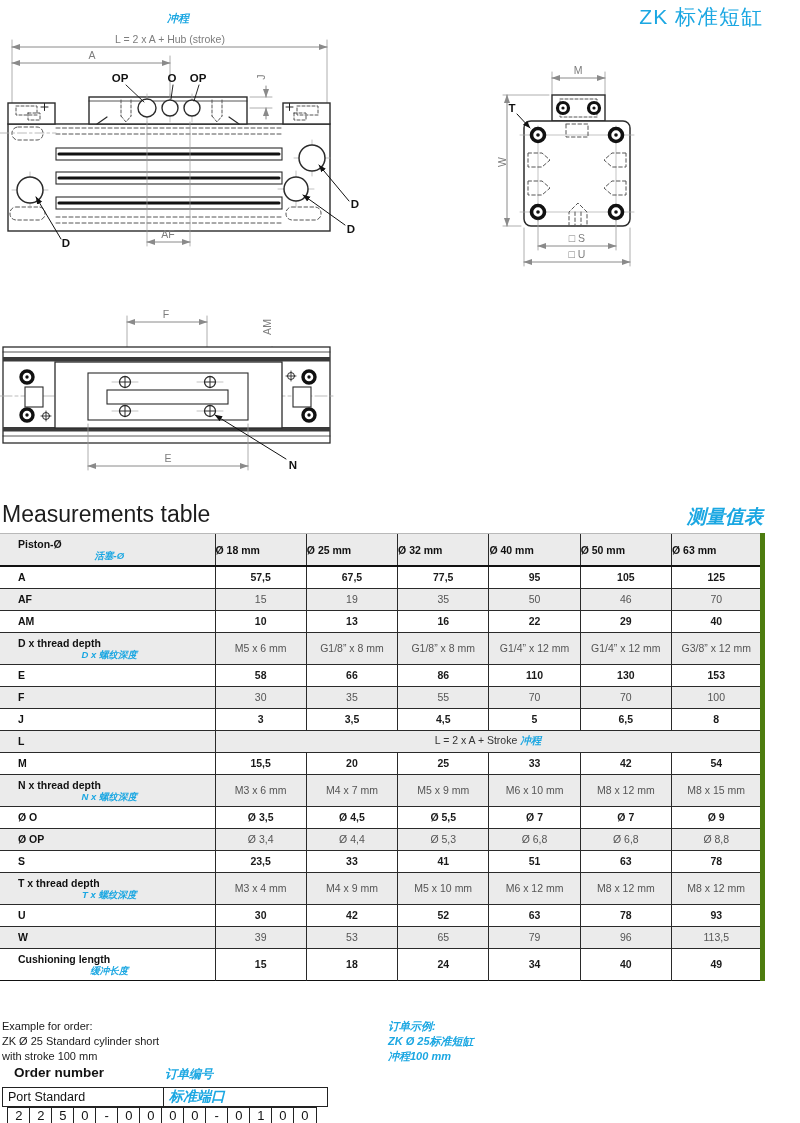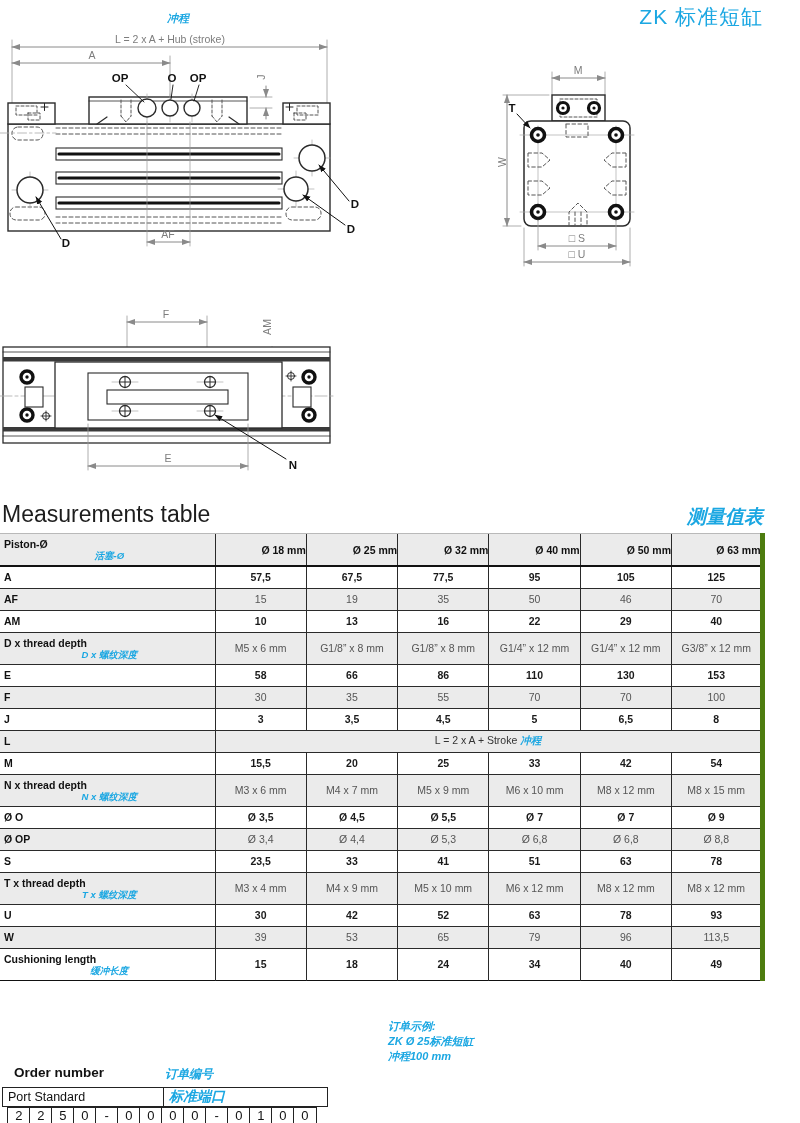--- a/index.html
+++ b/index.html
@@ -14,23 +14,23 @@
   #mtable{position:absolute;left:0;top:533px;width:763px;border-collapse:collapse;table-layout:fixed;}
   #mtable th,#mtable td{padding:0;vertical-align:middle;}
   #mtable td+td,#mtable th+th{border-left:1px solid #2a2a2a;}
   #mtable td:last-child,#mtable th:last-child{border-right:5px solid #4d7c0f;}
   #mtable thead th{height:31px;background:#ebebeb;border-top:1px solid #b9b9b9;border-bottom:2px solid #111;}
   #mtable tbody tr{border-bottom:1px solid #2a2a2a;}
   #mtable tbody tr:last-child{border-bottom:1.5px solid #111;}
   #mtable tbody tr{height:22px;}
   #mtable tbody tr.two-line{height:32px;}
   #mtable tr.shaded{background:#ebebeb;}
-  .lbl .en,.hdr .en{font-weight:bold;font-size:10.5px;color:#111;padding-left:4px;text-align:left;line-height:12px;}
+  .lbl .en,.hdr .en{font-weight:bold;font-size:10.5px;color:#111;padding-left:18px;text-align:left;line-height:12px;}
   .lbl .cn,.hdr .cn{font-weight:bold;font-style:italic;font-size:9.5px;color:#1ba7e2;padding-left:4px;text-align:center;line-height:11px;}
-  .col-h{font-size:10.5px;font-weight:bold;color:#111;text-align:right;}
+  .col-h{font-size:10.5px;font-weight:bold;color:#111;text-align:left;}
   td.val{text-align:center;font-size:10.5px;font-weight:bold;color:#1a1a1a;}
   tr.shaded td.val{font-weight:400;color:#555;}
   td.spanval{text-align:center;font-size:10.5px;color:#333;}
   td.spanval .cyan{color:#1ba7e2;font-weight:bold;font-style:italic;}
 
   .example-en{position:absolute;left:2px;top:1019px;font-size:11px;line-height:15px;color:#1a1a1a;}
   .example-cn{position:absolute;left:388px;top:1019px;font-size:11px;line-height:15px;color:#1ba7e2;font-weight:bold;font-style:italic;}
   .order-number-en{position:absolute;left:14px;top:1065px;font-size:13.5px;font-weight:bold;color:#111;}
   .order-number-cn{position:absolute;left:165px;top:1066px;font-size:12px;font-weight:bold;font-style:italic;color:#1ba7e2;}
   .port-row{position:absolute;left:2px;top:1087px;display:flex;align-items:stretch;height:25px;flex-direction:column;}
@@ -554,20 +554,25 @@
           <td class="val">15</td>
           <td class="val">18</td>
           <td class="val">24</td>
           <td class="val">34</td>
           <td class="val">40</td>
           <td class="val">49</td>
         </tr>
       </tbody>
   </table>
 
+  <div class="example-en">
+    <div>Example for order:</div>
+    <div>ZK Ø 25 Standard cylinder short</div>
+    <div>with stroke 100 mm</div>
+  </div>
   <div class="example-cn">
     <div>订单示例:</div>
     <div>ZK Ø 25标准短缸</div>
     <div>冲程100 mm</div>
   </div>
 
   <div class="order-number-en">Order number</div>
   <div class="order-number-cn">订单编号</div>
 
   <div class="port-row">

